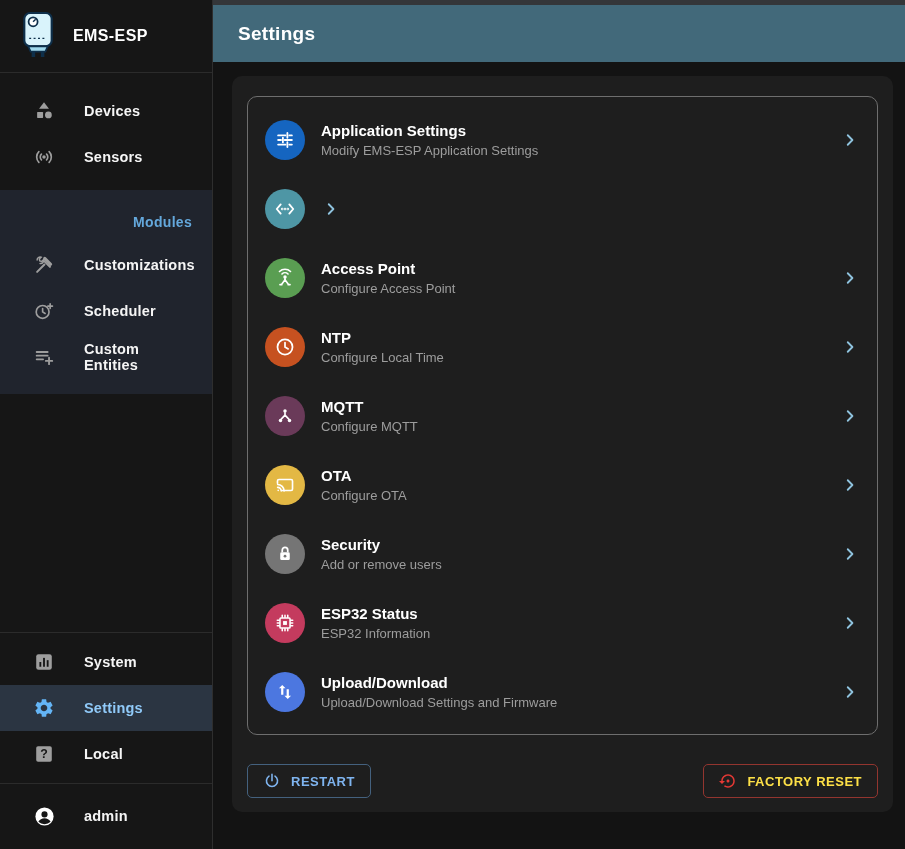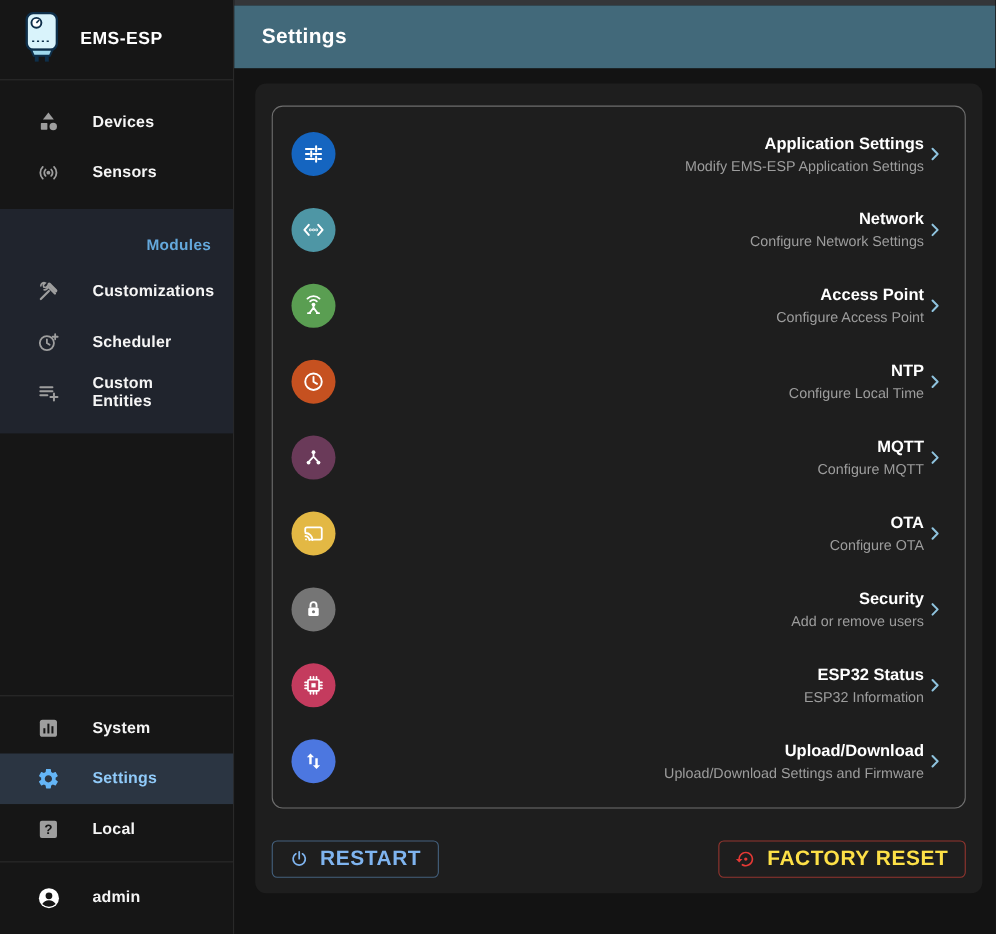--- a/index.html
+++ b/index.html
@@ -71,34 +71,34 @@
     height: 69px;
     display: flex; align-items: center;
     padding: 0 14px 0 17px;
     cursor: pointer;
   }
   .avatar {
     width: 40px; height: 40px; border-radius: 50%;
     flex: none; margin-right: 16px;
     display: flex; align-items: center; justify-content: center;
   }
-  .row-text { flex: 1; min-width: 0; text-align: right; }
+  .row-text { flex: 1; min-width: 0; }
   .row-title { font-size: 15px; font-weight: bold; line-height: 19px; color: #fff; }
   .row-sub { font-size: 13px; color: #9d9d9d; line-height: 17px; margin-top: 2px; }
   .chevron { flex: none; margin-right: 3px; display: flex; }
   .actions {
     display: flex; justify-content: space-between; align-items: center;
     margin-top: 29px;
   }
   .btn {
     height: 34px; background: transparent; border-radius: 5px;
     display: inline-flex; align-items: center; gap: 10px;
     padding: 0 15px;
     font-family: "Liberation Sans", sans-serif;
-    font-size: 19px; font-weight: bold; letter-spacing: .5px;
+    font-size: 13px; font-weight: bold; letter-spacing: .5px;
     cursor: pointer;
   }
   .btn-restart { color: #7fb4ef; border: 1px solid #44617e; }
   .btn-danger  { color: #fde047; border: 1px solid #93352f; }
 </style>
 </head>
 <body>
 
 <aside class="sidebar">
 
@@ -253,24 +253,20 @@
 
         <div class="row">
           <span class="avatar" style="background-color: rgb(78, 150, 165);">
             <svg width="22" height="22" viewBox="0 0 24 24" fill="none" stroke="#fff" stroke-width="2" stroke-linecap="round" stroke-linejoin="round">
               <path d="M7.3 7L3 12l4.3 5M16.7 7L21 12l-4.3 5"></path>
               <circle cx="8.9" cy="12" r="0.4" fill="#fff"></circle>
                 <circle cx="12" cy="12" r="0.4" fill="#fff"></circle>
                 <circle cx="15.1" cy="12" r="0.4" fill="#fff"></circle>
             </svg>
           </span>
-          <span class="row-text">
-            <div class="row-title">Network</div>
-            <div class="row-sub">Configure Network Settings</div>
-          </span>
           <span class="chevron">
             <svg width="20" height="20" viewBox="0 0 24 24" fill="none" stroke="#8fc3de" stroke-width="2.2" stroke-linecap="round" stroke-linejoin="round">
                 <path d="M9.3 6.3l5.6 5.7-5.6 5.7"></path>
               </svg>
           </span>
         </div>
 
         <div class="row">
           <span class="avatar" style="background-color: rgb(90, 158, 82);">
             <svg width="22" height="22" viewBox="0 0 24 24" fill="none" stroke="#fff" stroke-width="1.8" stroke-linecap="round">

